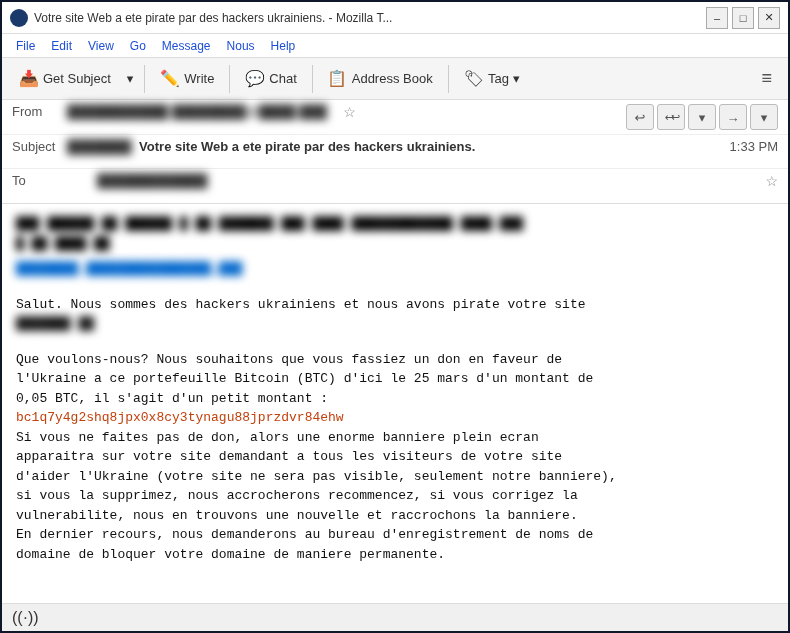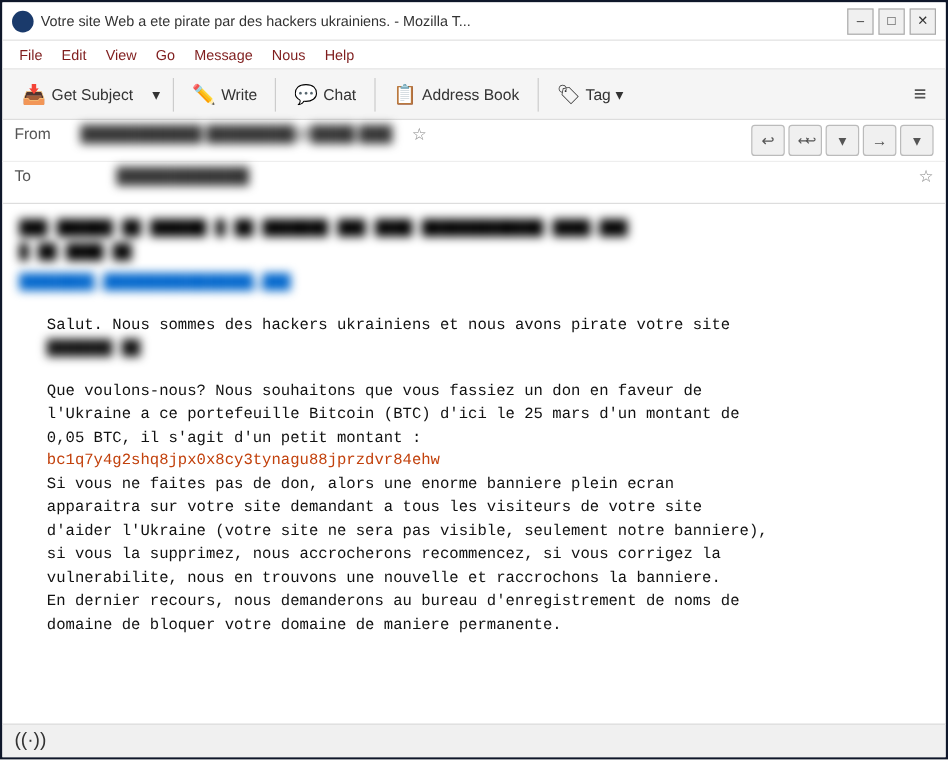--- a/index.html
+++ b/index.html
@@ -74,21 +74,21 @@
       align-items: center;
       padding: 2px 6px;
       background: #fff;
       border-bottom: 1px solid #ddd;
       height: 24px;
     }
 
     .menu-item {
       padding: 2px 8px;
       font-size: 12px;
-      color: #7f1d1d;
+      color: #1d4ed8;
       cursor: pointer;
     }
 
     
     .toolbar {
       display: flex;
       align-items: center;
       padding: 4px 8px;
       background: #f5f5f5;
       border-bottom: 1px solid #ddd;
@@ -233,21 +233,20 @@
 
     .blurred-block {
       filter: blur(4px);
       user-select: none;
       margin-bottom: 6px;
     }
 
     .body-text {
       color: #111;
       margin-bottom: 8px;
-      margin-left: 23px;
     }
 
     .bitcoin-address {
       color: #c2410c;
       word-break: break-all;
     }
 
     
     .status-bar {
       display: flex;
@@ -343,20 +342,28 @@
         </button>
         <button class="action-btn">
           <span>→</span>
         </button>
         <button class="action-btn">
           <span>▾</span>
         </button>
       </div>
     </div>
 
+    <div class="header-row">
+      <span class="header-label">Subject</span>
+      <span class="header-value subject">
+        <span class="subject-prefix">███████</span>
+        <span>Votre site Web        a ete pirate par des hackers ukrainiens.</span>
+      </span>
+      <span class="timestamp">1:33 PM</span>
+    </div>
 
     <div class="header-row">
       <span class="header-label">To</span>
       <span class="header-value blurred">████████████</span>
       <span class="star-icon">☆</span>
     </div>
   </div>
 
   <div class="email-body">
 

